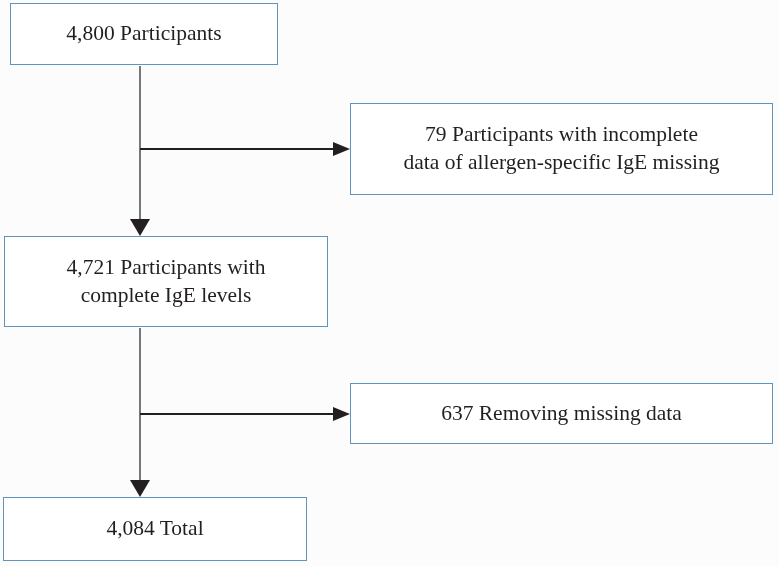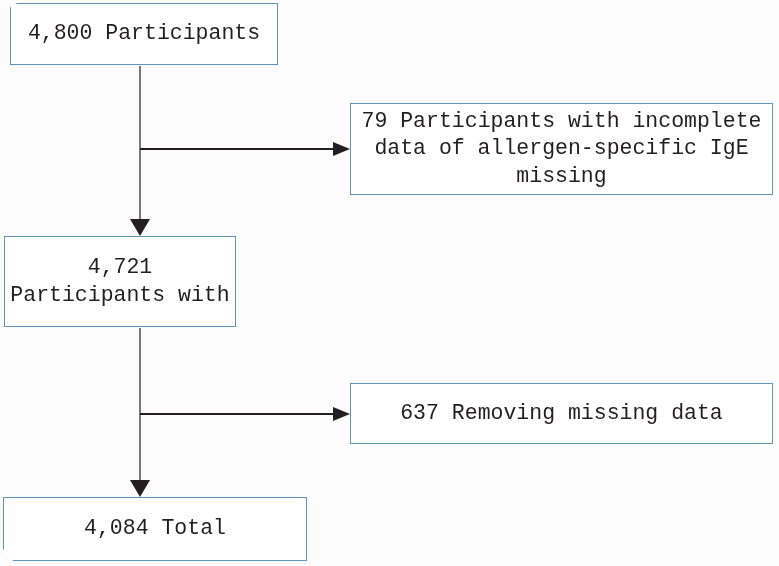--- a/index.html
+++ b/index.html
@@ -10,40 +10,39 @@
     --connector-gray: #77787b;
     --connector-black: #231f20;
   }
   * { box-sizing: border-box; margin: 0; padding: 0; }
   html, body { background: var(--page-bg); }
   .canvas {
     position: relative;
     width: 779px;
     height: 566px;
     background: var(--page-bg);
-    font-family: Liberation Mono, monospace;
+    font-family: Liberation Serif, serif;
     color: var(--text);
     overflow: hidden;
-    border-radius: 30px;
   }
   .box {
     position: absolute;
     background: var(--box-fill);
     border: 1.5px solid var(--box-border);
     display: flex;
     flex-direction: column;
     align-items: center;
     justify-content: center;
     text-align: center;
     font-size: 21.5px;
     line-height: 1.28;
   }
   #box-start    { left: 10px;  top: 3px;   width: 268px; height: 62px; }
   #box-excl1    { left: 350px; top: 103px; width: 423px; height: 92px; }
-  #box-complete { left: 4px;   top: 236px; width: 232px; height: 91px; }
+  #box-complete { left: 4px;   top: 236px; width: 324px; height: 91px; }
   #box-excl2    { left: 350px; top: 383px; width: 423px; height: 61px; }
   #box-total    { left: 3px;   top: 497px; width: 304px; height: 64px; }
 
   .vline {
     position: absolute;
     width: 2px;
     background: var(--connector-gray);
   }
   #vline-1 { left: 139px; top: 66px;  height: 154px; }
   #vline-2 { left: 139px; top: 328px; height: 152px; }
@@ -90,20 +89,21 @@
   <div class="arrow-right" id="arrow-right-1"></div>
   <div class="arrow-down" id="arrow-down-1"></div>
 
   <div class="box" id="box-excl1">
     <div>79 Participants with incomplete</div>
     <div>data of allergen-specific IgE missing</div>
   </div>
 
   <div class="box" id="box-complete">
     <div>4,721 Participants with</div>
+    <div>complete IgE levels</div>
   </div>
 
   <div class="vline" id="vline-2"></div>
   <div class="hline" id="hline-2"></div>
   <div class="arrow-right" id="arrow-right-2"></div>
   <div class="arrow-down" id="arrow-down-2"></div>
 
   <div class="box" id="box-excl2">
     <div>637 Removing missing data</div>
   </div>

